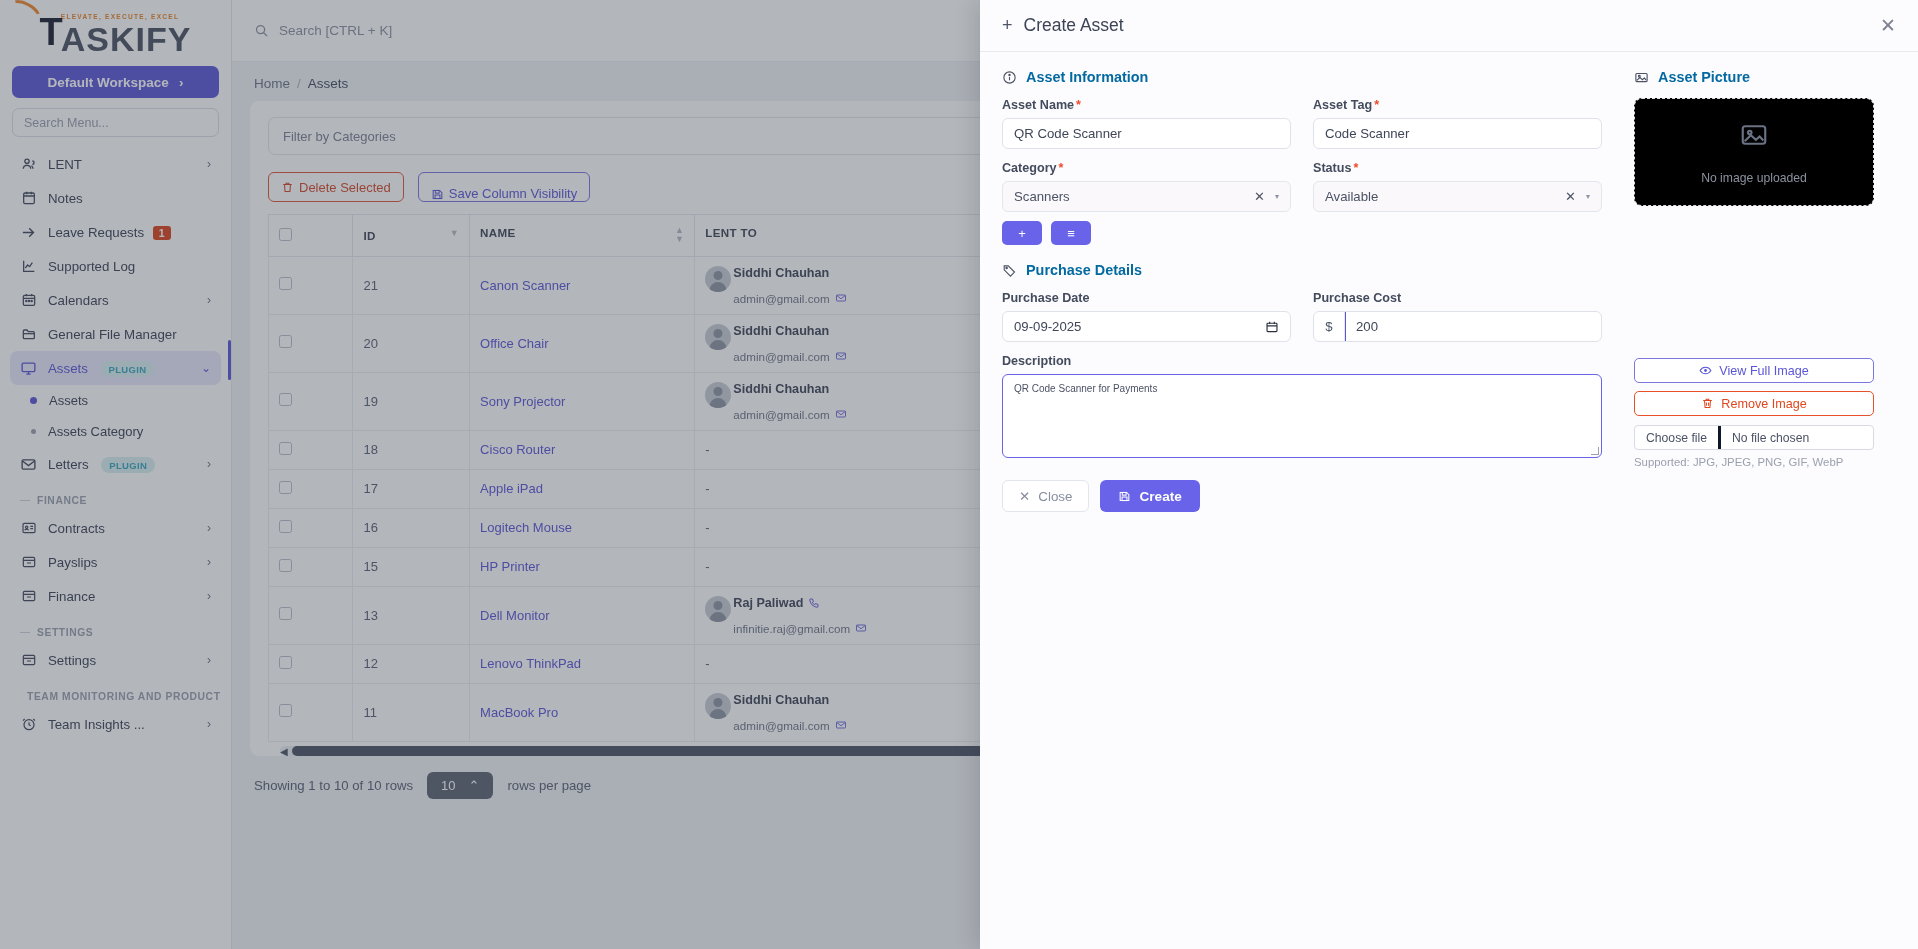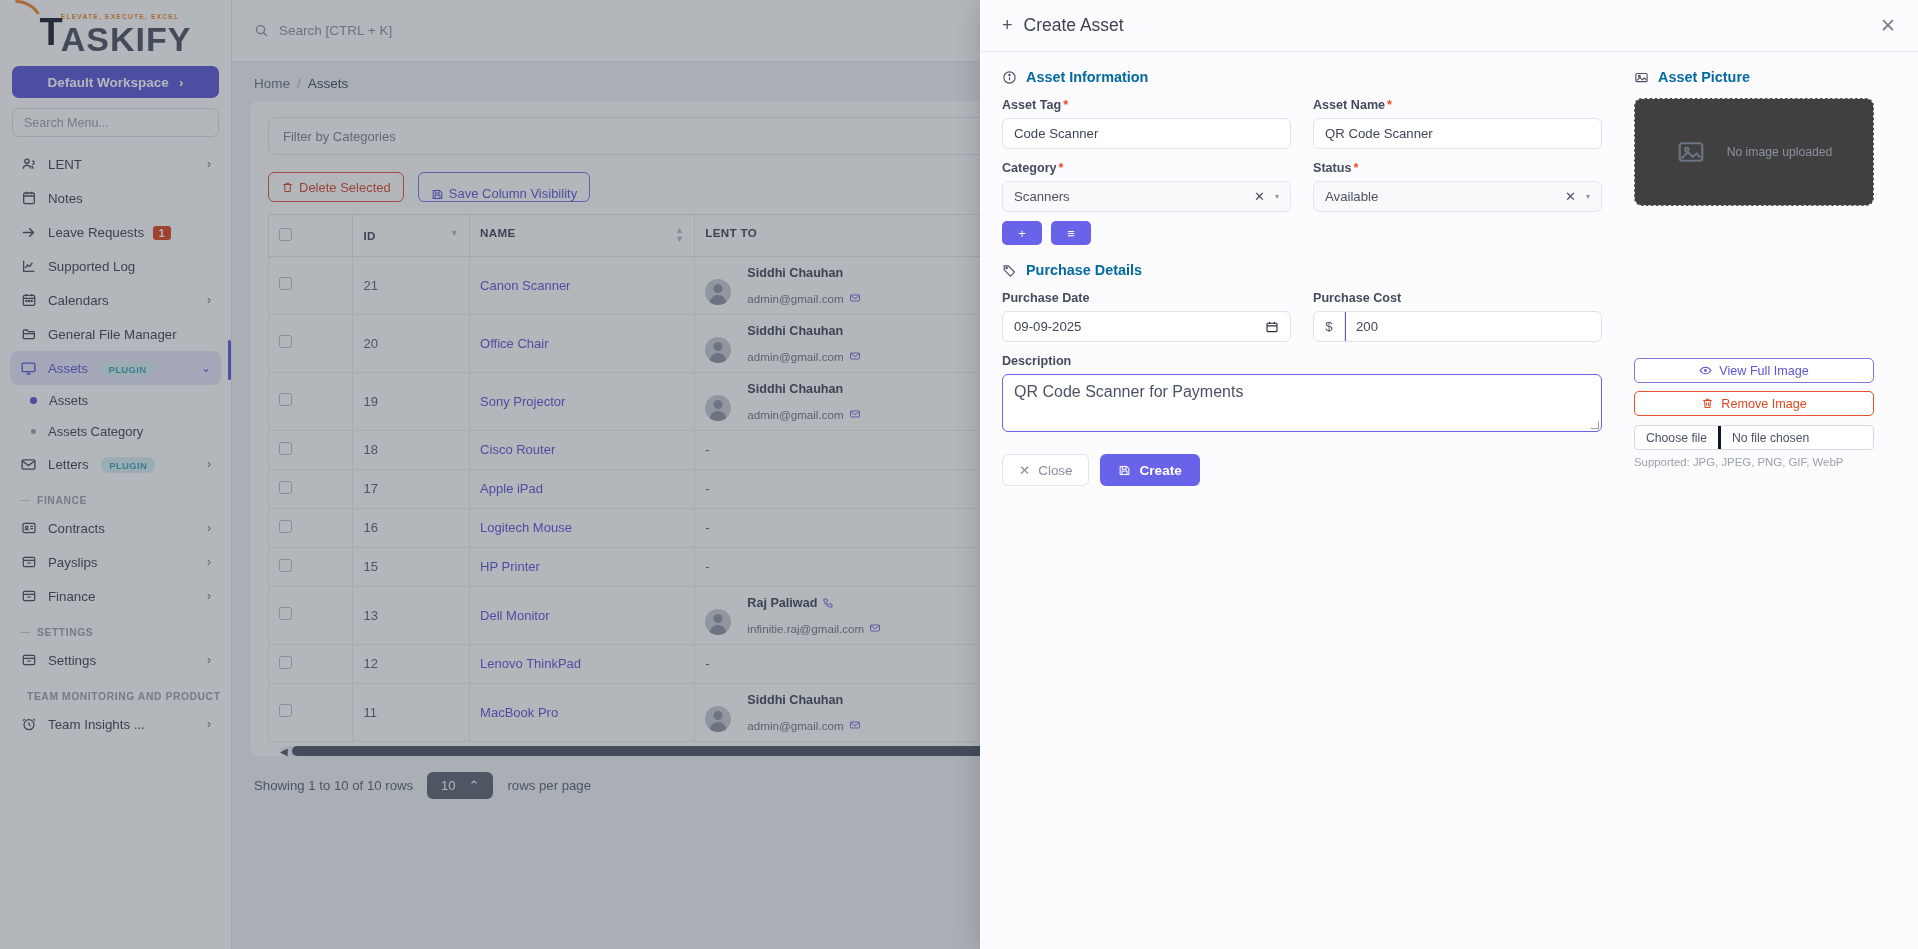--- a/index.html
+++ b/index.html
@@ -79,21 +79,21 @@
 
   table { width: 100%; border-collapse: collapse; table-layout: fixed; }
   thead th {
     font-size: 11.6px; font-weight: 600; letter-spacing: .35px; color: #3f4658;
     text-align: left; padding: 11px 10px; border: 1px solid #e6e8ee; background: #fff; white-space: nowrap;
   }
   tbody td { padding: 9px 10px; border: 1px solid #eceef3; font-size: 13px; color: #5b6275; vertical-align: middle; }
   .cb { width: 13px; height: 13px; border: 1px solid #b9bfcb; border-radius: 2.5px; display: inline-block; }
   .sort { float: right; color: #b4bac6; font-size: 9px; line-height: 1.05; text-align: center; }
   .link { color: #5b56d6; }
-  .lent { display: flex; align-items: flex-end; gap: 16px; }
+  .lent { display: flex; align-items: flex-start; gap: 2px; }
   .avatar { width: 26px; height: 26px; border-radius: 50%; background: #c9cdd6; flex: none; overflow: hidden; position: relative; }
   .avatar::after { content: ""; position: absolute; left: 50%; top: 5px; transform: translateX(-50%); width: 9px; height: 9px; border-radius: 50%; background: #8d94a2; }
   .avatar::before { content: ""; position: absolute; left: 50%; bottom: 0; transform: translateX(-50%); width: 17px; height: 10px; border-radius: 9px 9px 0 0; background: #8d94a2; }
   .lent-name { font-size: 12.6px; color: #3f4658; font-weight: 600; display: flex; align-items: center; gap: 5px; }
   .lent-mail { font-size: 11.6px; color: #6f7687; display: flex; align-items: center; gap: 5px; margin-top: 12px; }
   .chip { display: inline-block; color: #fff; font-size: 11.2px; padding: 4px 9px; border-radius: 4px; white-space: nowrap; }
   .hscroll { height: 10px; background: #eceef2; border-radius: 5px; margin: 4px 12px 0; position: relative; }
   .hscroll .thumb { position: absolute; left: 12px; top: 0; height: 10px; width: 88%; background: #4d5566; border-radius: 5px; }
   .hscroll .arrow { position: absolute; left: 0; top: 0; color: #4d5566; font-size: 10px; }
   .footer { display: flex; align-items: center; gap: 14px; padding: 16px 22px 0; font-size: 13.2px; color: #5b6275; }
@@ -132,32 +132,32 @@
   }
   .sel .clear { margin-left: auto; font-size: 13px; color: #4c5363; padding-right: 10px; }
   .sel .caret { font-size: 8px; color: #8d94a2; }
   .mini-btns { display: flex; gap: 9px; margin-top: 9px; }
   .mini-btn { width: 40px; height: 24px; background: #6863e8; border-radius: 5px; color: #fff; display: flex; align-items: center; justify-content: center; font-size: 13px; cursor: pointer; }
   .date-inp { justify-content: space-between; }
   .cost-wrap { display: flex; width: 100%; height: 31px; border: 1px solid #dfe2ea; border-radius: 6px; overflow: hidden; background: #fff; }
   .cost-pre { width: 31px; display: flex; align-items: center; justify-content: center; font-size: 13.2px; color: #4b5264; border-right: 1px solid #e6e8ef; }
   .cost-val { flex: 1; display: flex; align-items: center; padding: 0 10px; font-size: 13.2px; color: #3f4658; border-left: 1px solid #5b56d6; }
   .ta {
-    width: 100%; height: 58px; border: 1.6px solid #6863e8; border-radius: 6px;
-    padding: 8px 11px; font-size: 16px; color: #4b5264; background: #fff;
+    width: 100%; height: 84px; border: 1.6px solid #6863e8; border-radius: 6px;
+    padding: 8px 11px; font-size: 10px; color: #4b5264; background: #fff;
     position: relative; resize: none; font-family: "Liberation Sans", sans-serif;
   }
   .ta-res { position: absolute; right: 2px; bottom: 2px; width: 8px; height: 8px; border-right: 1px solid #9aa0ae; border-bottom: 1px solid #9aa0ae; }
   .foot-btns { display: flex; gap: 11px; margin-top: 22px; }
   .b-close { height: 32px; border: 1px solid #e2e5ec; border-radius: 6px; background: #fff; display: flex; align-items: center; gap: 8px; padding: 0 16px; font-size: 13.4px; color: #878e9d; cursor: pointer; }
   .b-create { height: 32px; border-radius: 6px; background: #6863e8; display: flex; align-items: center; gap: 8px; padding: 0 18px; font-size: 13.6px; color: #fff; font-weight: 600; cursor: pointer; }
 
   .drop {
     margin-top: 4px; height: 108px; border: 1.4px dashed #dadde5; border-radius: 8px;
-    display: flex; align-items: center; justify-content: center; gap: 21px; background: #404040;
+    display: flex; flex-direction: column; align-items: center; justify-content: center; gap: 21px; background: #000000;
   }
   .drop .cap { font-size: 12.2px; color: #8b919f; }
   .b-view { margin-top: 152px; height: 25px; border: 1px solid #7b77e0; border-radius: 5px; color: #5b56d6; font-size: 12.6px; display: flex; align-items: center; justify-content: center; gap: 7px; cursor: pointer; background: #fff; }
   .b-remove { margin-top: 8px; height: 25px; border: 1px solid #e8502a; border-radius: 5px; color: #e0471f; font-size: 12.6px; display: flex; align-items: center; justify-content: center; gap: 7px; cursor: pointer; background: #fff; }
   .file-row { margin-top: 9px; height: 25px; border: 1px solid #d8dbe3; border-radius: 4px; display: flex; align-items: stretch; background: #fff; overflow: hidden; }
   .file-btn { padding: 0 11px; display: flex; align-items: center; font-size: 12.2px; color: #4b5264; border-right: 3px solid #0f172a; cursor: pointer; }
   .file-name { padding: 0 11px; display: flex; align-items: center; font-size: 12.2px; color: #4b5264; }
   .supported { margin-top: 6px; font-size: 11.4px; color: #9aa0ae; }
   svg { display: block; }
 </style>
@@ -637,32 +637,32 @@
                 <path d="M12 11v5.5"></path>
                 <circle cx="12" cy="7.8" r="1" fill="#4b5264"></circle>
               </svg>
           </span>
           <span>Asset Information</span>
         </div>
 
         <div class="grid2">
           <div>
             <label class="fl">
+              <span>Asset Name</span><span class="req">*</span>
+            </label>
+            <div class="inp">
+              <span>QR Code Scanner</span>
+            </div>
+          </div>
+          <div>
+            <label class="fl">
               <span>Asset Tag</span><span class="req">*</span>
             </label>
             <div class="inp">
               <span>Code Scanner</span>
-            </div>
-          </div>
-          <div>
-            <label class="fl">
-              <span>Asset Name</span><span class="req">*</span>
-            </label>
-            <div class="inp">
-              <span>QR Code Scanner</span>
             </div>
           </div>
           <div>
             <label class="fl">
               <span>Category</span><span class="req">*</span>
             </label>
             <div class="sel">
               <span>Scanners</span>
               <span class="clear">✕</span>
               <span class="caret">▾</span>

